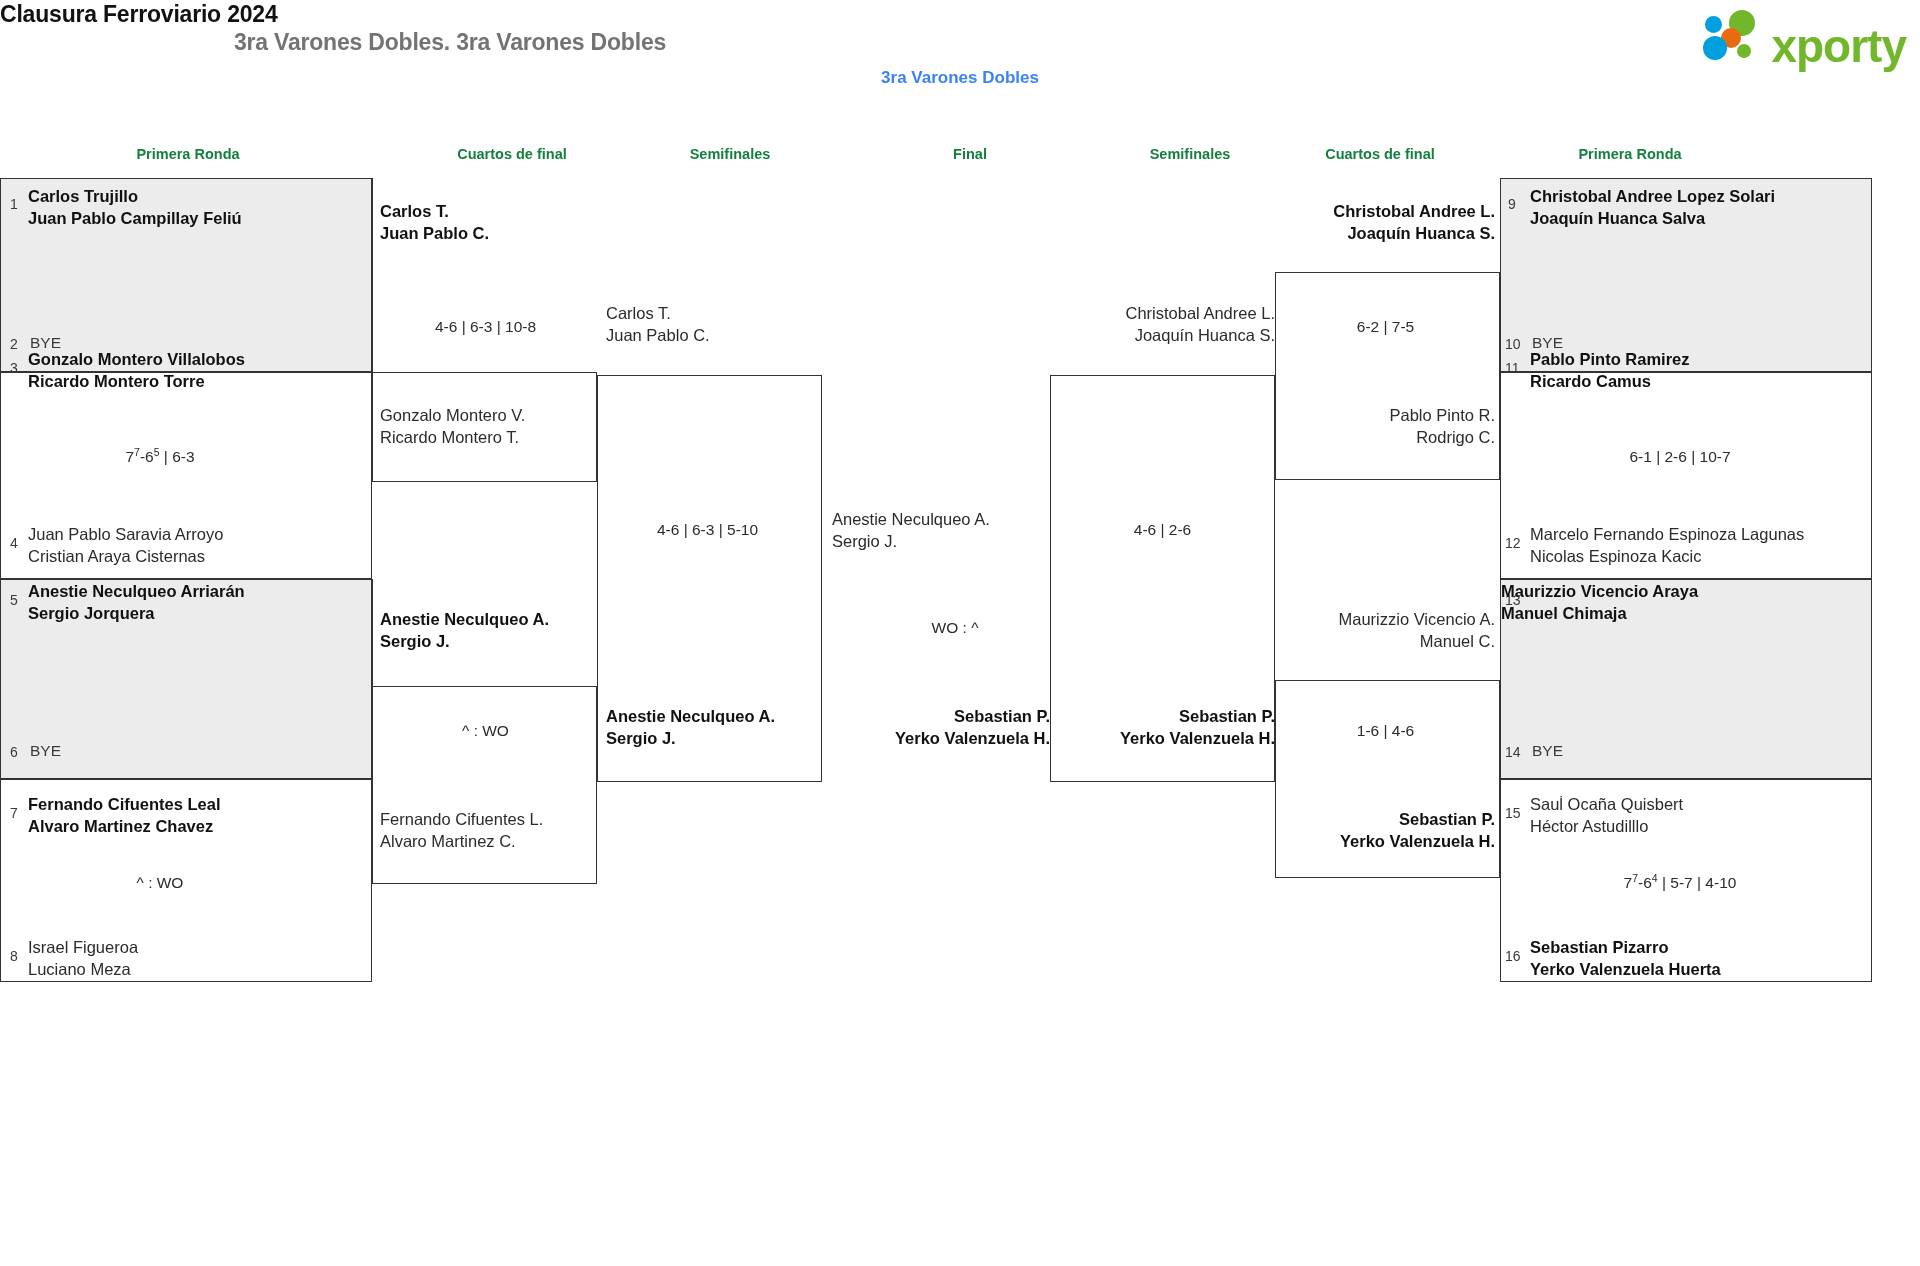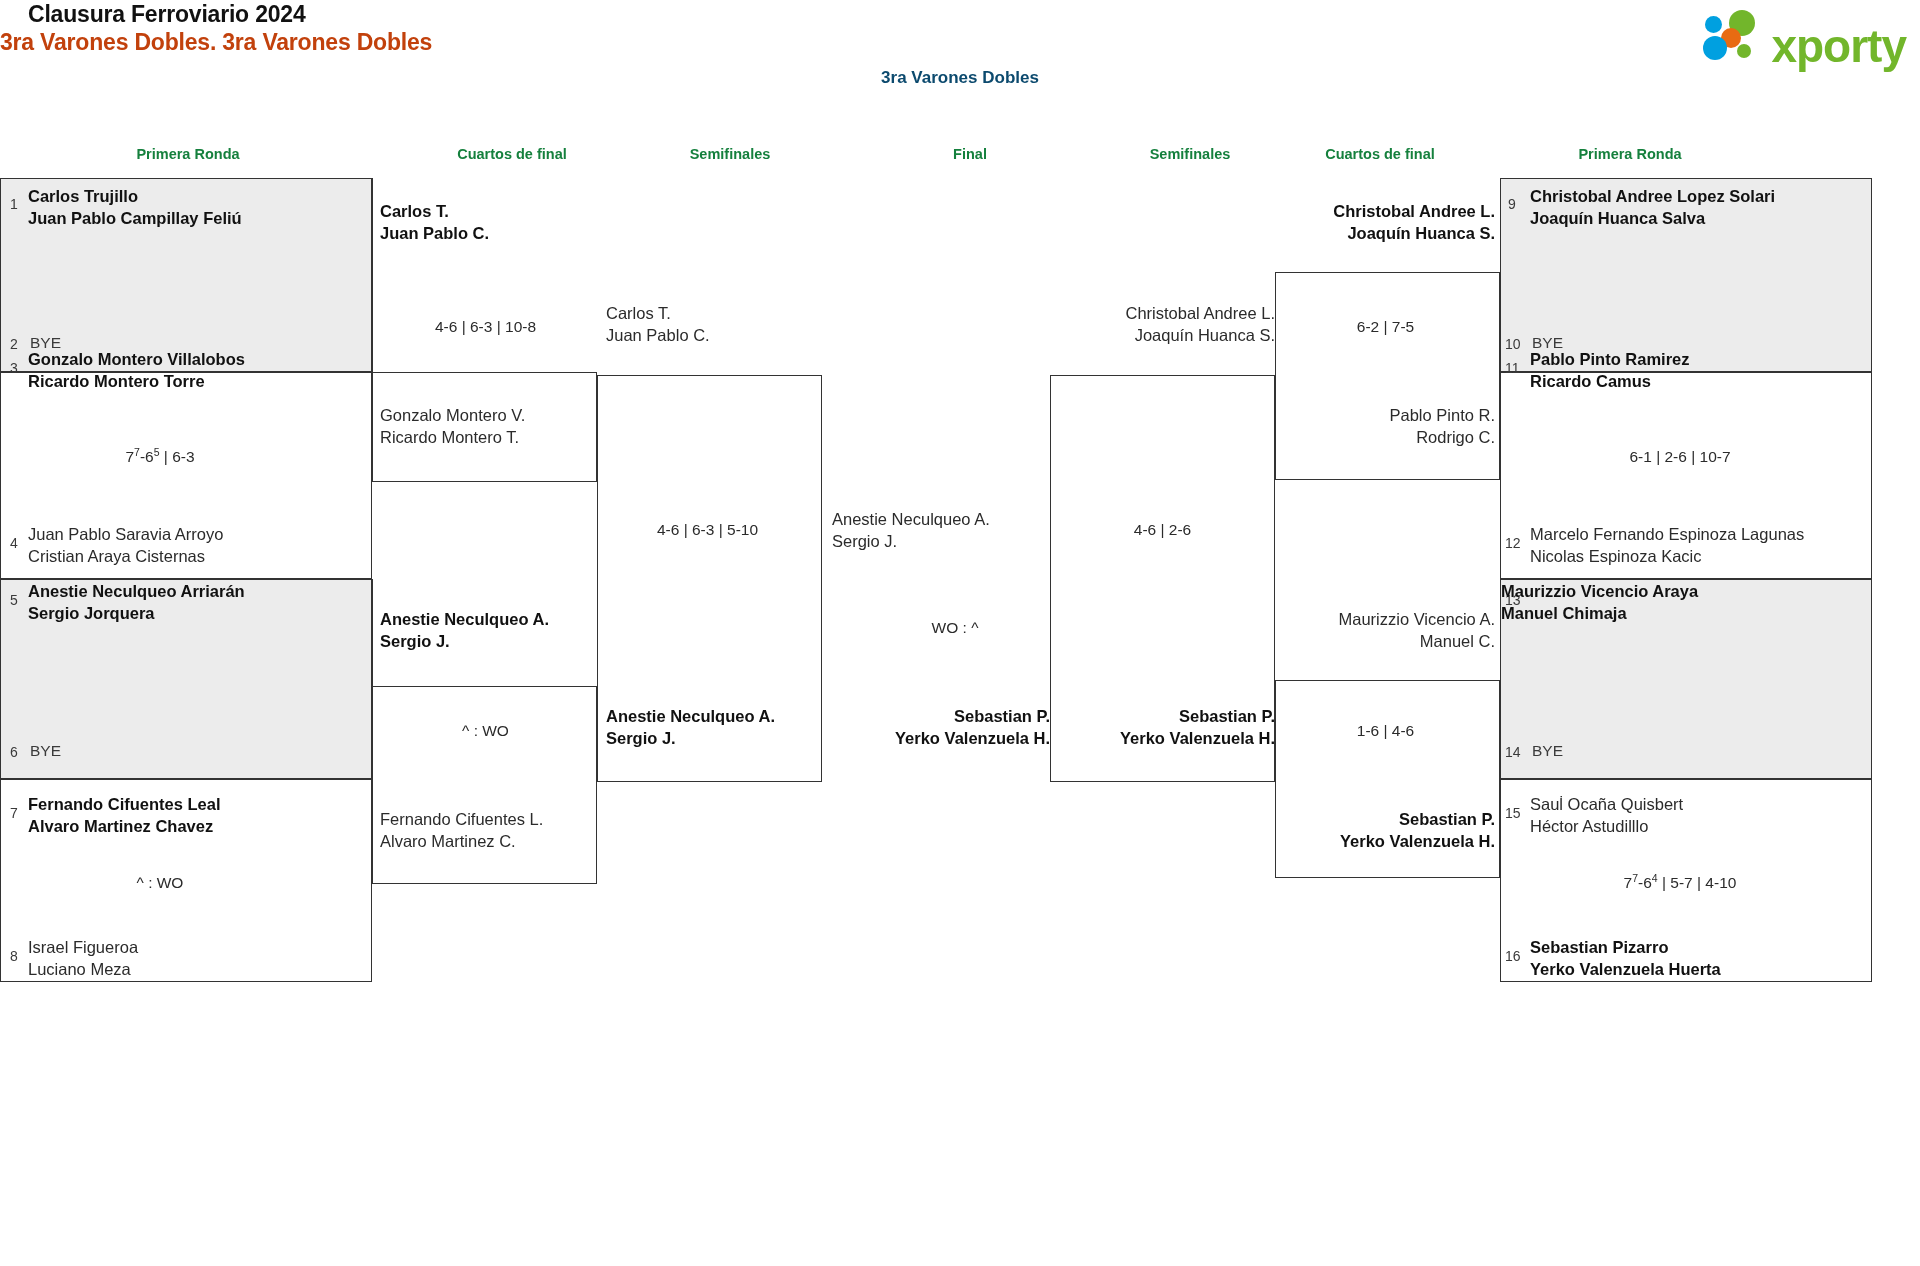--- a/index.html
+++ b/index.html
@@ -6,36 +6,36 @@
   html, body {
     margin: 0; padding: 0;
     background: #ffffff;
     font-family: "Liberation Sans", sans-serif;
     color: #1a1a1a;
   }
   .page { position: relative; width: 1920px; height: 1266px; overflow: hidden; background:#fff; }
 
   
   .hdr-title { position: absolute; left: 0px; top: 0px; width: 900px; }
-  .hdr-line1 { font-size: 23px; font-weight: 700; line-height: 28px; letter-spacing: -0.2px; color:#111;padding-left:28px; }
-  .hdr-line2 { font-size: 23px; font-weight: 700; line-height: 28px; letter-spacing: -0.2px; color:#c2410c; }
+  .hdr-line1 { font-size: 23px; font-weight: 700; line-height: 28px; letter-spacing: -0.2px; color:#111; }
+  .hdr-line2 { font-size: 23px; font-weight: 700; line-height: 28px; letter-spacing: -0.2px; color:#737373;text-align:center; }
 
   .logo { position: absolute; right: 14px; top: 6px; display:flex; align-items:center; height: 56px; }
   .logo-dots { position: relative; width: 64px; height: 52px; margin-right: 4px; }
   .logo-dots i { position:absolute; border-radius: 50%; display:block; }
   .d-blue-sm  { width: 17px; height: 17px; background:#00a0e0; left: 2px;  top: 8px; }
   .d-green-lg { width: 26px; height: 26px; background:#72b62b; left: 26px; top: 2px; }
   .d-orange   { width: 20px; height: 20px; background:#e86b12; left: 18px; top: 20px; }
   .d-blue-lg  { width: 24px; height: 24px; background:#00a0e0; left: 0px;  top: 28px; }
   .d-green-sm { width: 14px; height: 14px; background:#72b62b; left: 34px; top: 36px; }
   .logo-word { font-size: 46px; font-weight: 700; color:#72b62b; letter-spacing:-1px; line-height: 46px; margin-top: 24px; }
 
   
   .bracket-title { position:absolute; left:0; top: 68px; width: 1920px; text-align:center;
-                   font-size: 17px; font-weight:700; color:#0c4a6e; }
+                   font-size: 17px; font-weight:700; color:#3b82f6; }
 
   
   .round-hdr { position:absolute; top: 146px; font-size: 14.5px; font-weight: 700; color:#15803d; text-align:center; }
 
   
   .box { position:absolute; border: 1px solid #333; background: #fff; }
   .box.shade { background: #ececec; }
 
   .seed { position:absolute; font-size: 14px; color:#3a3a3a; }
   .names { position:absolute; font-size: 16.5px; line-height: 22px; color:#2b2b2b; }

